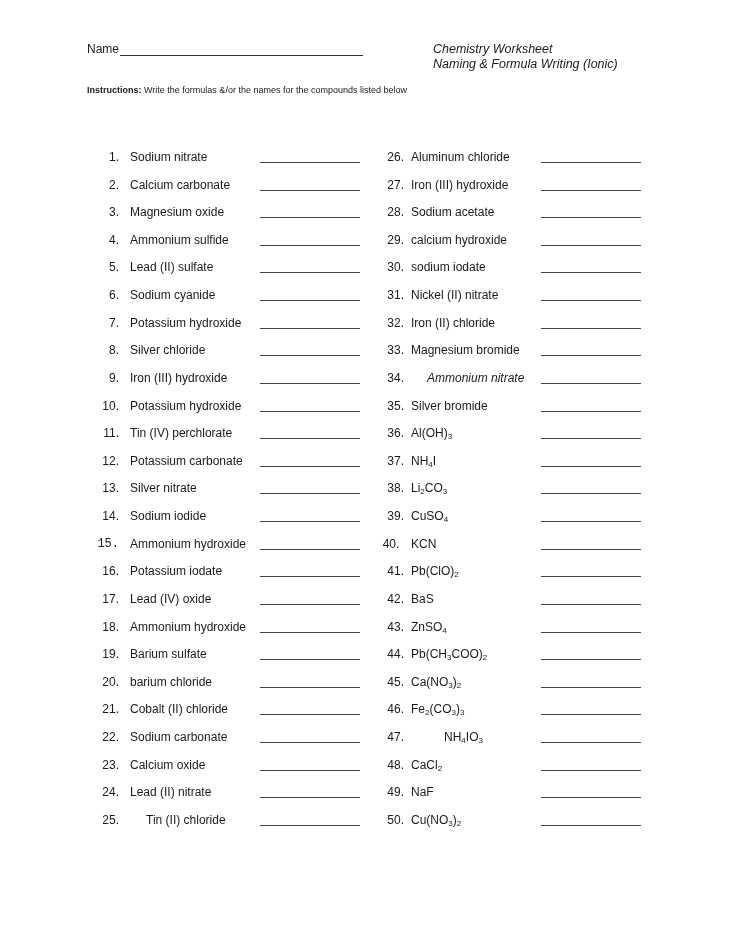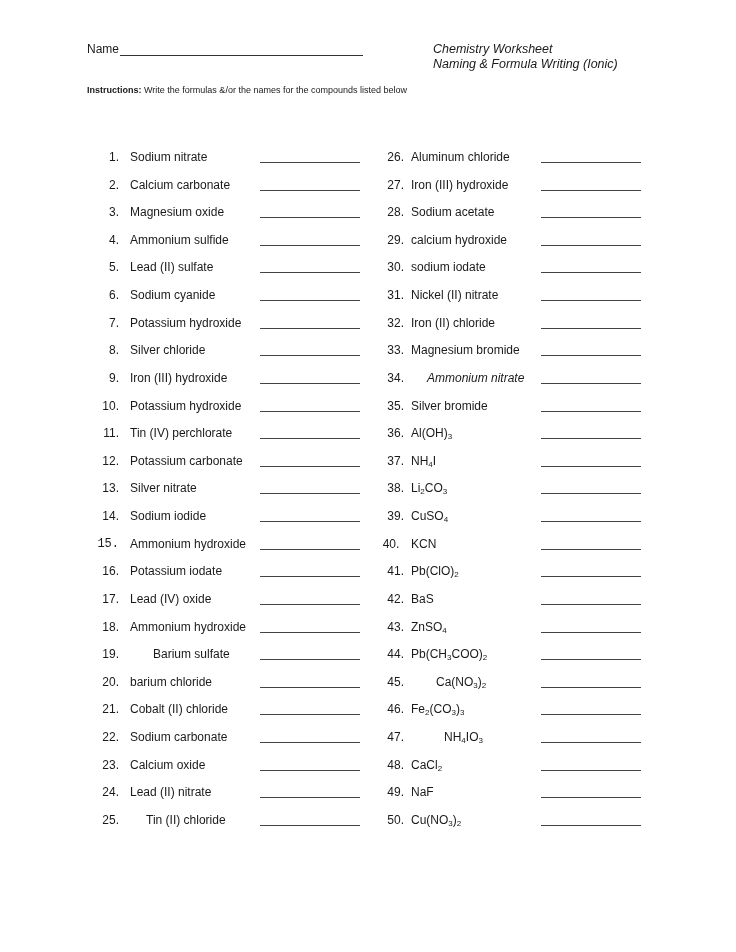--- a/index.html
+++ b/index.html
@@ -113,21 +113,21 @@
       <div class="txt" style="left: 130px;">Lead (IV) oxide</div>
       <div class="blank" style="left: 260px;"></div>
     </div>
     <div class="row" style="top: 619.54px; left: 0px;">
       <div class="num" style="left: 93px;">18.</div>
       <div class="txt" style="left: 130px;">Ammonium hydroxide</div>
       <div class="blank" style="left: 260px;"></div>
     </div>
     <div class="row" style="top: 647.16px; left: 0px;">
       <div class="num" style="left: 93px;">19.</div>
-      <div class="txt" style="left: 130px; margin-left: 23px;">Barium sulfate</div>
+      <div class="txt" style="left: 130px;">Barium sulfate</div>
       <div class="blank" style="left: 260px;"></div>
     </div>
     <div class="row" style="top: 674.78px; left: 0px;">
       <div class="num" style="left: 93px;">20.</div>
       <div class="txt" style="left: 130px;">barium chloride</div>
       <div class="blank" style="left: 260px;"></div>
     </div>
     <div class="row" style="top: 702.4px; left: 0px;">
       <div class="num" style="left: 93px;">21.</div>
       <div class="txt" style="left: 130px;">Cobalt (II) chloride</div>
@@ -245,21 +245,21 @@
       <div class="txt" style="left: 411px;"><span>ZnSO</span><sub>4</sub></div>
       <div class="blank" style="left: 541px;"></div>
     </div>
     <div class="row" style="top: 647.16px; left: 0px;">
       <div class="num" style="left: 378px;">44.</div>
       <div class="txt" style="left: 411px;"><span>Pb(CH</span><sub>3</sub><span>COO)</span><sub>2</sub></div>
       <div class="blank" style="left: 541px;"></div>
     </div>
     <div class="row" style="top: 674.78px; left: 0px;">
       <div class="num" style="left: 378px;">45.</div>
-      <div class="txt" style="left: 411px; margin-left: 25px;"><span>Ca(NO</span><sub>3</sub><span>)</span><sub>2</sub></div>
+      <div class="txt" style="left: 411px;"><span>Ca(NO</span><sub>3</sub><span>)</span><sub>2</sub></div>
       <div class="blank" style="left: 541px;"></div>
     </div>
     <div class="row" style="top: 702.4px; left: 0px;">
       <div class="num" style="left: 378px;">46.</div>
       <div class="txt" style="left: 411px;"><span>Fe</span><sub>2</sub><span>(CO</span><sub>3</sub><span>)</span><sub>3</sub></div>
       <div class="blank" style="left: 541px;"></div>
     </div>
     <div class="row" style="top: 730.02px; left: 0px;">
       <div class="num" style="left: 378px;">47.</div>
       <div class="txt" style="left: 411px; margin-left: 33px;"><span>NH</span><sub>4</sub><span>IO</span><sub>3</sub></div>

